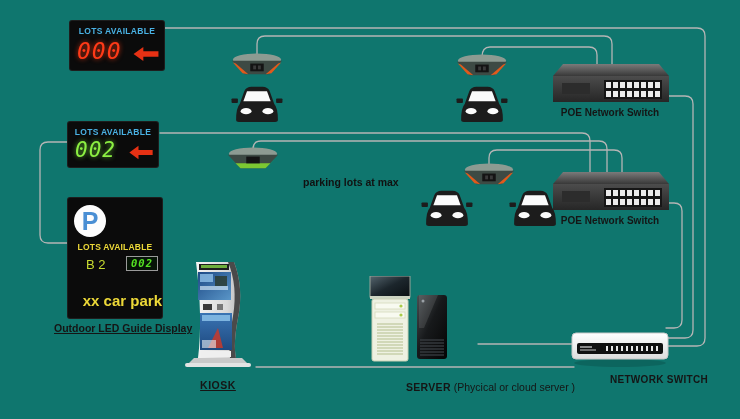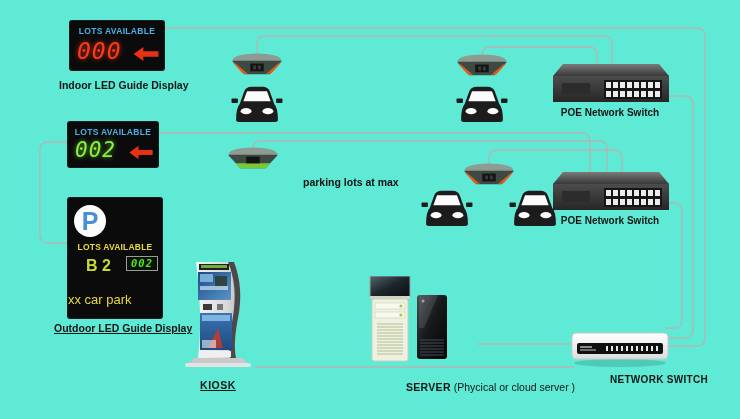--- a/index.html
+++ b/index.html
@@ -1,33 +1,33 @@
 <!DOCTYPE html>
 <html style="--display-header-cyan: #4ab2e4; --digits-red: #ff3a18; --digits-green: #8cef42; --arrow-red: #e63114; --outdoor-yellow: #ecd838; --zone-green: #c8dc30; --count-green: #55e422; --p-blue: #4a8fd4; --sensor-light-orange: #e05a1c; --sensor-light-green: #7cc832; --line-gray: #b5b5b5;"><head>
 <meta charset="utf-8">
 <style>
   html,body{margin:0;padding:0;background:#fff;}
-  #stage{position:relative;width:740px;height:419px;background:#5eead4;overflow:hidden;
+  #stage{position:relative;width:740px;height:419px;background:#0f766e;overflow:hidden;
          font-family:"Liberation Sans",sans-serif;}
   .abs{position:absolute;}
   svg{display:block;}
   .lbl{font-weight:bold;color:#151515;font-size:10.5px;white-space:nowrap;}
   .led{background:#0b0b0b;border-radius:2px;box-shadow:0 0 0 1px #1d1d1d;}
   .led-header{color:var(--display-header-cyan);font-weight:bold;font-size:8.5px;
               letter-spacing:.3px;text-align:center;padding-top:5px;white-space:nowrap;}
   .seg{font-family:"DejaVu Sans Mono",monospace;font-weight:normal;font-style:italic;
        letter-spacing:1px;line-height:1;}
   .seg-red{color:var(--digits-red);text-shadow:0 0 5px rgba(255,60,20,.75);}
   .seg-green{color:var(--digits-green);text-shadow:0 0 5px rgba(120,240,60,.7);}
   .out-header{color:var(--outdoor-yellow);font-weight:bold;font-size:8.5px;text-align:center;
               letter-spacing:.2px;white-space:nowrap;}
-  .zone{color:var(--zone-green);font-weight:bold;font-size:16px;}
+  .zone{color:var(--zone-green);font-weight:normal;font-size:13px;}
   .count-box{display:inline-block;border:1px solid #9a9a9a;background:#061407;
              color:var(--count-green);font-weight:bold;font-size:10.5px;padding:0 4px;line-height:13px;}
-  .park-name{color:var(--outdoor-yellow);font-weight:normal;font-size:13px;text-align:left;}
+  .park-name{color:var(--outdoor-yellow);font-weight:bold;font-size:15px;text-align:right;}
   .p-circle{width:32px;height:32px;border-radius:50%;background:#fdfdfd;display:flex;
             align-items:center;justify-content:center;color:var(--p-blue);
             font-weight:bold;font-size:25px;line-height:1;}
   .note{font-weight:bold;color:#111;font-size:10.5px;white-space:nowrap;}
 </style>
 </head>
 <body>
 
 <div id="stage">
 
@@ -47,21 +47,20 @@
     </g>
   </svg>
 
   <div class="abs led" style="left:70px;top:21px;width:94px;height:49px;">
     <div class="led-header">LOTS AVAILABLE</div>
     <div class="abs seg seg-red" style="left:7px;top:19px;font-size:23px;">000</div>
     <svg class="abs" style="left:62px;top:25px" width="28" height="16" viewBox="0 0 30 18">
       <polygon points="1,9 12,1 12,6 29,6 29,12 12,12 12,17" fill="var(--arrow-red)"></polygon>
     </svg>
   </div>
-  <div class="abs lbl" style="left:59px;top:79px;">Indoor LED Guide Display</div>
 
   <div class="abs led" style="left:68px;top:122px;width:90px;height:45px;">
     <div class="led-header">LOTS AVAILABLE</div>
     <div class="abs seg seg-green" style="left:7px;top:18px;font-size:21px;">002</div>
     <svg class="abs" style="left:60px;top:23px" width="26" height="15" viewBox="0 0 30 18">
       <polygon points="1,9 12,1 12,6 29,6 29,12 12,12 12,17" fill="var(--arrow-red)"></polygon>
     </svg>
   </div>
 
   <div class="abs led" style="left:68px;top:198px;width:94px;height:120px;">

